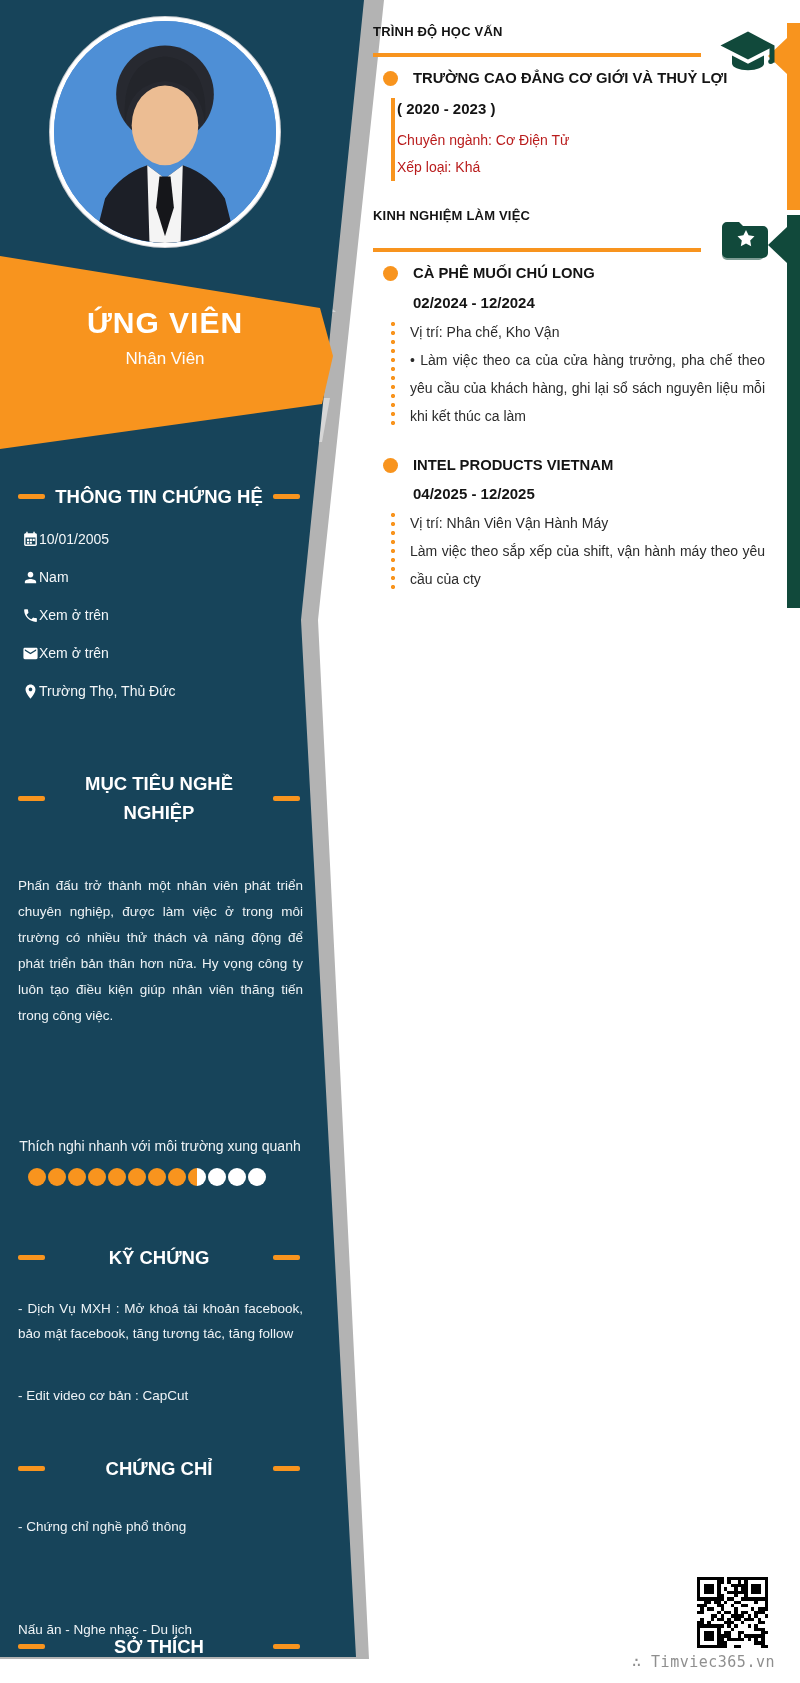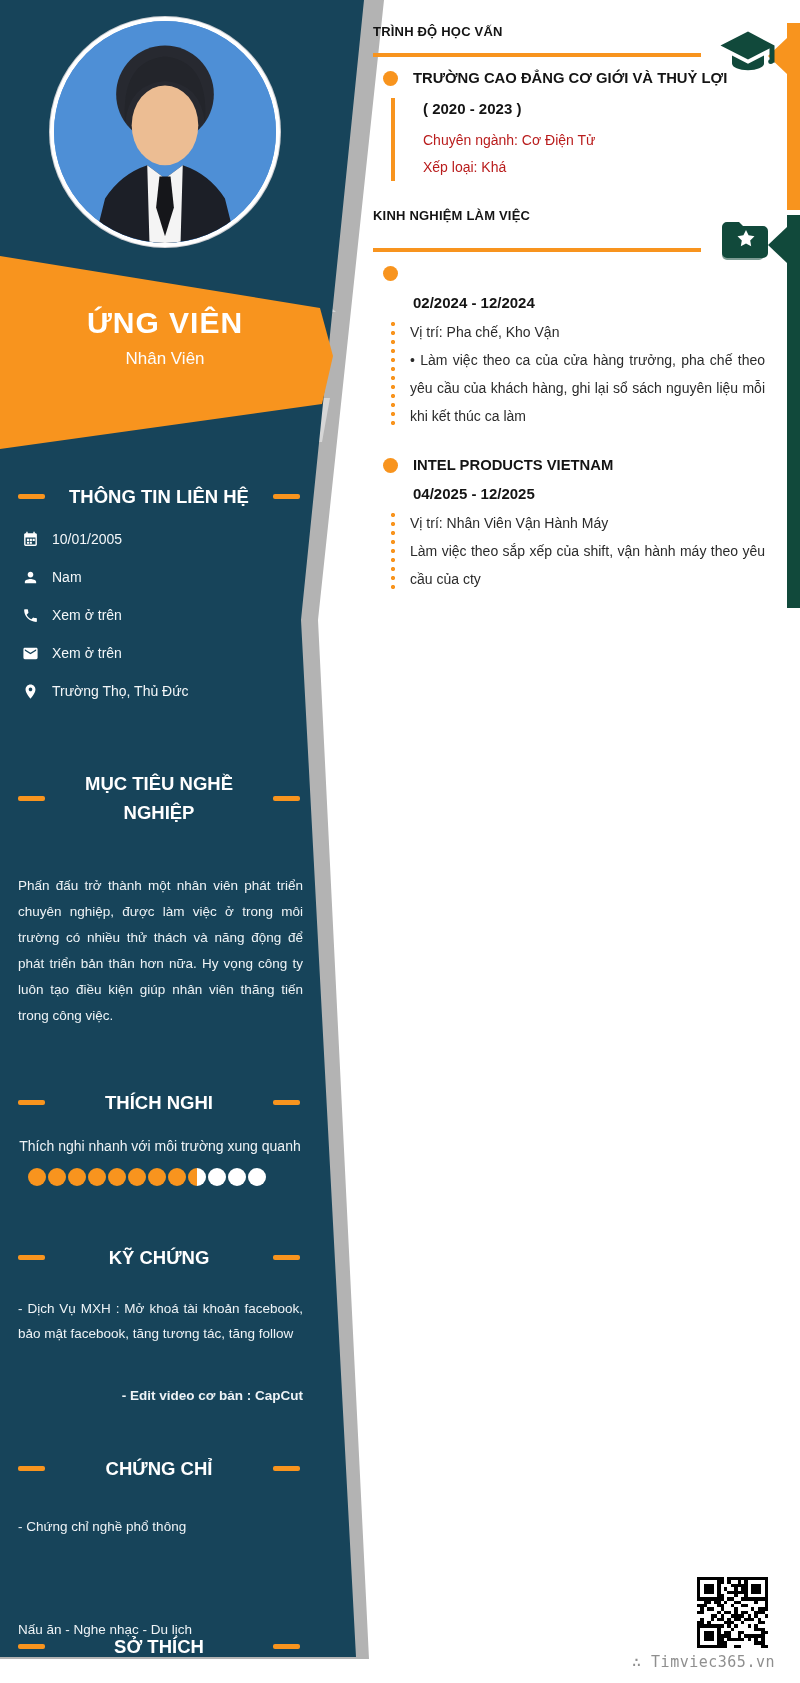--- a/index.html
+++ b/index.html
@@ -14,41 +14,41 @@
 
   .banner-text{position:absolute;left:0;top:306px;width:330px;text-align:center;z-index:2;color:#fff;}
   .banner-text .name{font-size:30px;font-weight:bold;letter-spacing:1px;line-height:34px;}
   .banner-text .role{font-size:17px;margin-top:9px;color:#fdfdfd;}
 
   .s-head{position:absolute;left:18px;width:282px;display:flex;align-items:center;z-index:2;}
   .s-head .dash{flex:0 0 27px;height:5px;background:#F8941E;border-radius:2px;}
   .s-head .h{flex:1;text-align:center;color:#ffffff;font-weight:bold;font-size:18.5px;line-height:29px;padding:0 6px;}
 
   .contact-list{position:absolute;left:21px;top:520px;width:280px;z-index:2;}
-  .c-row{height:38px;display:flex;align-items:center;gap:13px;color:#f4f7f9;font-size:14px;}
+  .c-row{height:38px;display:flex;align-items:center;color:#f4f7f9;font-size:14px;}
   .c-row .ic{width:18px;height:18px;flex:0 0 18px;display:flex;align-items:center;justify-content:center;}
   .c-row .ic svg{width:17px;height:17px;fill:#ffffff;}
 
   .side-par{position:absolute;left:18px;width:285px;color:#eef3f6;font-size:13.5px;line-height:26px;
             text-align:justify;z-index:2;}
   .side-line{position:absolute;left:18px;width:285px;color:#eef3f6;font-size:13.5px;z-index:2;}
   .adapt-text{position:absolute;left:10px;top:1138px;width:300px;text-align:center;color:#eef3f6;
               font-size:14px;z-index:2;}
   .dots{position:absolute;left:28px;top:1168px;display:flex;gap:2px;z-index:2;}
   .dots .dot{width:18px;height:18px;border-radius:50%;}
   .dot.full{background:#F8941E;}
   .dot.half{background:linear-gradient(90deg,#F8941E 50%,#ffffff 50%);}
   .dot.empty{background:#ffffff;}
 
   
   .r-h1{position:absolute;left:373px;font-size:13px;font-weight:bold;color:#141414;letter-spacing:.2px;z-index:2;}
   .r-underline{position:absolute;left:373px;width:328px;height:4px;background:#F8941E;z-index:2;}
   .bullet{position:absolute;width:15px;height:15px;border-radius:50%;background:#F8941E;z-index:2;}
   .item-title{position:absolute;left:413px;width:340px;font-size:14.8px;font-weight:bold;color:#141414;z-index:2;}
-  .edu-details{position:absolute;left:391px;top:98px;border-left:4px solid #F8941E;padding-left:28px;z-index:2;}
+  .edu-details{position:absolute;left:391px;top:98px;border-left:4px solid #F8941E;padding-left:2px;z-index:2;}
   .edu-details .period{font-size:15px;font-weight:bold;color:#141414;margin:2px 0 10px 0;}
   .edu-details .line{font-size:14px;color:#b91c1c;line-height:27px;}
   .job-details{position:absolute;left:391px;padding-left:19px;width:355px;z-index:2;}
   .job-details:before{content:"";position:absolute;left:0;top:4px;bottom:4px;width:4px;
       background-image:radial-gradient(circle at 2px 2px,#F8941E 1.9px,rgba(0,0,0,0) 2.3px);
       background-size:4px 9px;background-repeat:repeat-y;}
   .job-details .pos{font-size:14px;color:#2b2b2b;line-height:28px;}
   .job-details .desc{font-size:14px;color:#2b2b2b;line-height:28px;text-align:justify;margin:0;}
   .job-period{position:absolute;left:413px;font-size:15px;font-weight:bold;color:#141414;z-index:2;}
 
@@ -100,21 +100,21 @@
     </svg>
   </div>
 
   <div class="banner-text">
     <div class="name">ỨNG VIÊN</div>
     <div class="role">Nhân Viên</div>
   </div>
 
   <div class="s-head" style="top:482px;">
     <span class="dash"></span>
-    <div class="h">THÔNG TIN LIÊN HỆ</div>
+    <div class="h">THÔNG TIN CHỨNG HỆ</div>
     <span class="dash"></span>
   </div>
 
   <div class="contact-list">
     <div class="c-row">
       <span class="ic">
         <svg viewBox="0 0 24 24">
             <path d="M19 3h-1V1h-2v2H8V1H6v2H5c-1.1 0-2 .9-2 2v14c0 1.1.9 2 2 2h14c1.1 0 2-.9 2-2V5c0-1.1-.9-2-2-2zm0 16H5V9h14v10zM7 11h3v3H7zm4 0h3v3h-3zm4 0h3v3h-3zM7 15h3v3H7zm4 0h3v3h-3z"></path>
           </svg>
       </span>
@@ -154,25 +154,20 @@
     </div>
   </div>
 
   <div class="s-head" style="top:769px;">
     <span class="dash"></span>
     <div class="h">MỤC TIÊU NGHỀ NGHIỆP</div>
     <span class="dash"></span>
   </div>
   <p class="side-par" style="top:873px;margin:0;">Phấn đấu trở thành một nhân viên phát triển chuyên nghiệp, được làm việc ở trong môi trường có nhiều thử thách và năng động để phát triển bản thân hơn nữa. Hy vọng công ty luôn tạo điều kiện giúp nhân viên thăng tiến trong công việc.</p>
 
-  <div class="s-head" style="top:1088px;">
-    <span class="dash"></span>
-    <div class="h">THÍCH NGHI</div>
-    <span class="dash"></span>
-  </div>
   <div class="adapt-text">Thích nghi nhanh với môi trường xung quanh</div>
   <div class="dots" id="adapt-dots">
       <span class="dot full"></span>
       <span class="dot full"></span>
       <span class="dot full"></span>
       <span class="dot full"></span>
       <span class="dot full"></span>
       <span class="dot full"></span>
       <span class="dot full"></span>
       <span class="dot full"></span>
@@ -181,21 +176,21 @@
       <span class="dot empty"></span>
       <span class="dot empty"></span>
     </div>
 
   <div class="s-head" style="top:1243px;">
     <span class="dash"></span>
     <div class="h">KỸ CHỨNG</div>
     <span class="dash"></span>
   </div>
   <p class="side-par" style="top:1296px;margin:0;line-height:25px;">- Dịch Vụ MXH : Mở khoá tài khoản facebook, bảo mật facebook, tăng tương tác, tăng follow</p>
-  <p class="side-par" style="top:1383px;margin:0;line-height:25px;text-align:right;font-weight:bold;">- Edit video cơ bản : CapCut</p>
+  <p class="side-par" style="top:1383px;margin:0;line-height:25px;text-align:left;">- Edit video cơ bản : CapCut</p>
 
   <div class="s-head" style="top:1454px;">
     <span class="dash"></span>
     <div class="h">CHỨNG CHỈ</div>
     <span class="dash"></span>
   </div>
   <div class="side-line" style="top:1519px;">- Chứng chỉ nghề phổ thông</div>
 
   <div class="s-head" style="top:1632px;">
     <span class="dash"></span>
@@ -212,20 +207,21 @@
   <div class="edu-details">
     <div class="period">( 2020 - 2023 )</div>
     <div class="line">Chuyên ngành: Cơ Điện Tử</div>
     <div class="line">Xếp loại: Khá</div>
   </div>
 
   <h1 class="r-h1" style="top:208px;margin:0;">KINH NGHIỆM LÀM VIỆC</h1>
   <div class="r-underline" style="top:248px;"></div>
 
   <span class="bullet" style="left:383px;top:266px;"></span>
+  <div class="item-title" style="top:265px;">CÀ PHÊ MUỐI CHÚ LONG</div>
   <div class="job-period" style="top:294px;">02/2024 - 12/2024</div>
   <div class="job-details" style="top:318px;">
     <div class="pos">Vị trí: Pha chế, Kho Vận</div>
     <p class="desc">• Làm việc theo ca của cửa hàng trưởng, pha chế theo yêu cầu của khách hàng, ghi lại sổ sách nguyên liệu mỗi khi kết thúc ca làm</p>
   </div>
 
   <span class="bullet" style="left:383px;top:458px;"></span>
   <div class="item-title" style="top:457px;">INTEL PRODUCTS VIETNAM</div>
   <div class="job-period" style="top:485px;">04/2025 - 12/2025</div>
   <div class="job-details" style="top:509px;">

